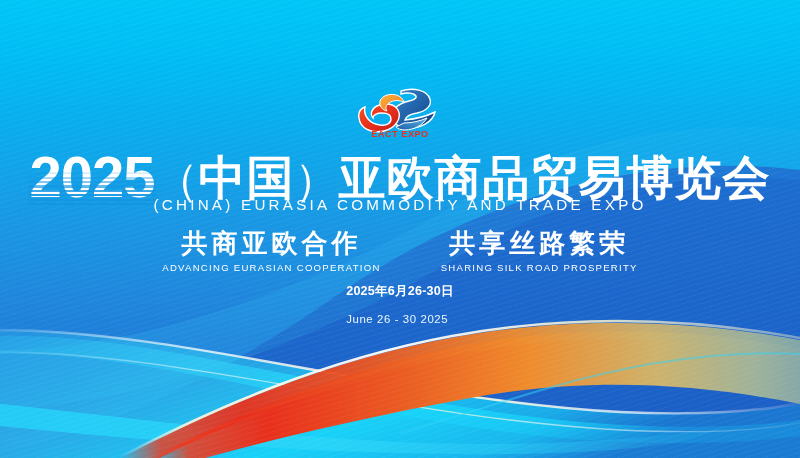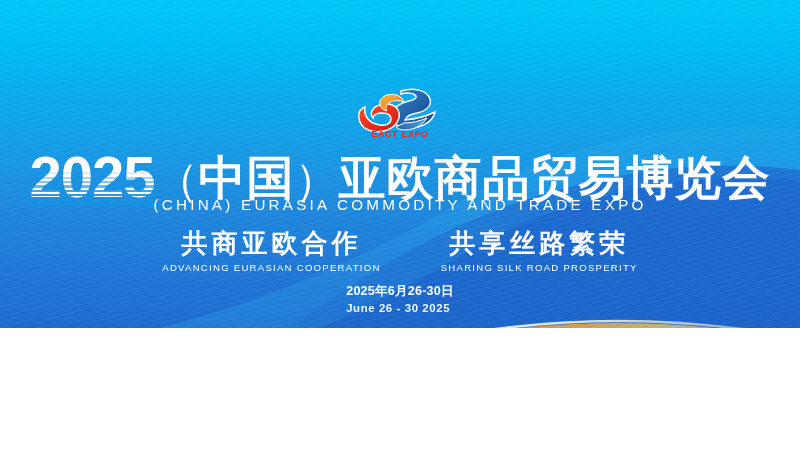--- a/index.html
+++ b/index.html
@@ -3,21 +3,21 @@
 <meta charset="utf-8">
 <style>
   html, body {
     margin: 0;
     padding: 0;
     background: #ffffff;
   }
   #banner {
     position: relative;
     width: 800px;
-    height: 328px;
+    height: 458px;
     overflow: hidden;
     font-family: "Liberation Sans", sans-serif;
     background: linear-gradient(180deg,
         #00c6f7 0%,
         #00bdf4 12%,
         #07b0ee 24%,
         #12a2e8 38%,
         #1b94e2 52%,
         #1f86dc 66%,
         #2079d6 80%,
@@ -170,25 +170,25 @@
     color: #ffffff;
     font-size: 12.6px;
     font-weight: 700;
     letter-spacing: 0.2px;
     white-space: nowrap;
     line-height: 1.25;
   }
   .dcol-en {
     color: #eaf7ff;
     font-size: 11.4px;
-    font-weight: 700;
+    font-weight: 400;
     letter-spacing: 0.6px;
     white-space: nowrap;
     line-height: 1.3;
-    margin-top: 1px;
+    margin-top: 12px;
   }
 </style>
 </head>
 <body>
 
 <div id="banner">
 
   <svg id="waves" viewBox="0 0 800 458" preserveAspectRatio="none">
     <defs>
       <linearGradient id="gRedRibbon" x1="0" y1="0" x2="1" y2="0">

